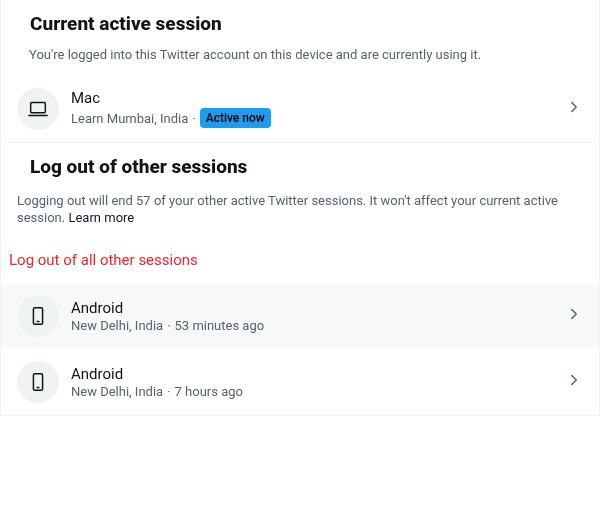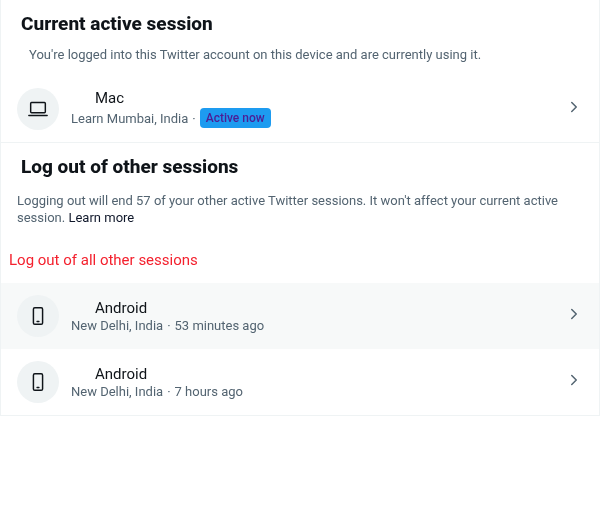--- a/index.html
+++ b/index.html
@@ -13,21 +13,21 @@
       color: #0f1419;
       width: 600px;
     }
     .container {
       border: 1px solid #eff3f4;
       border-top: none;
     }
     .section-title {
       font-size: 19px;
       font-weight: 800;
-      padding: 12px 16px 4px 20px;
+      padding: 12px 16px 4px 29px;
       color: #0f1419;
     }
     .section-desc {
       font-size: 13px;
       color: #536471;
       padding: 8px 16px 12px 28px;
       line-height: 1.3;
     }
     .divider {
       height: 1px;
@@ -60,35 +60,34 @@
     }
     .session-info {
       flex: 1;
       margin-left: 12px;
       min-width: 0;
     }
     .device-name {
       font-size: 15px;
       font-weight: 400;
       color: #0f1419;
-      margin-left: 24px;
     }
     .device-meta {
       font-size: 13px;
       color: #536471;
       margin-top: 1px;
       display: flex;
       align-items: center;
       gap: 4px;
       flex-wrap: wrap;
     }
     .active-badge {
       display: inline-block;
       background: #1d9bf0;
-      color: #4c1d95;
+      color: #000000;
       font-size: 12px;
       font-weight: 500;
       padding: 1px 6px;
       border-radius: 4px;
       line-height: 1.5;
     }
     .chevron {
       flex-shrink: 0;
       color: #536471;
     }

